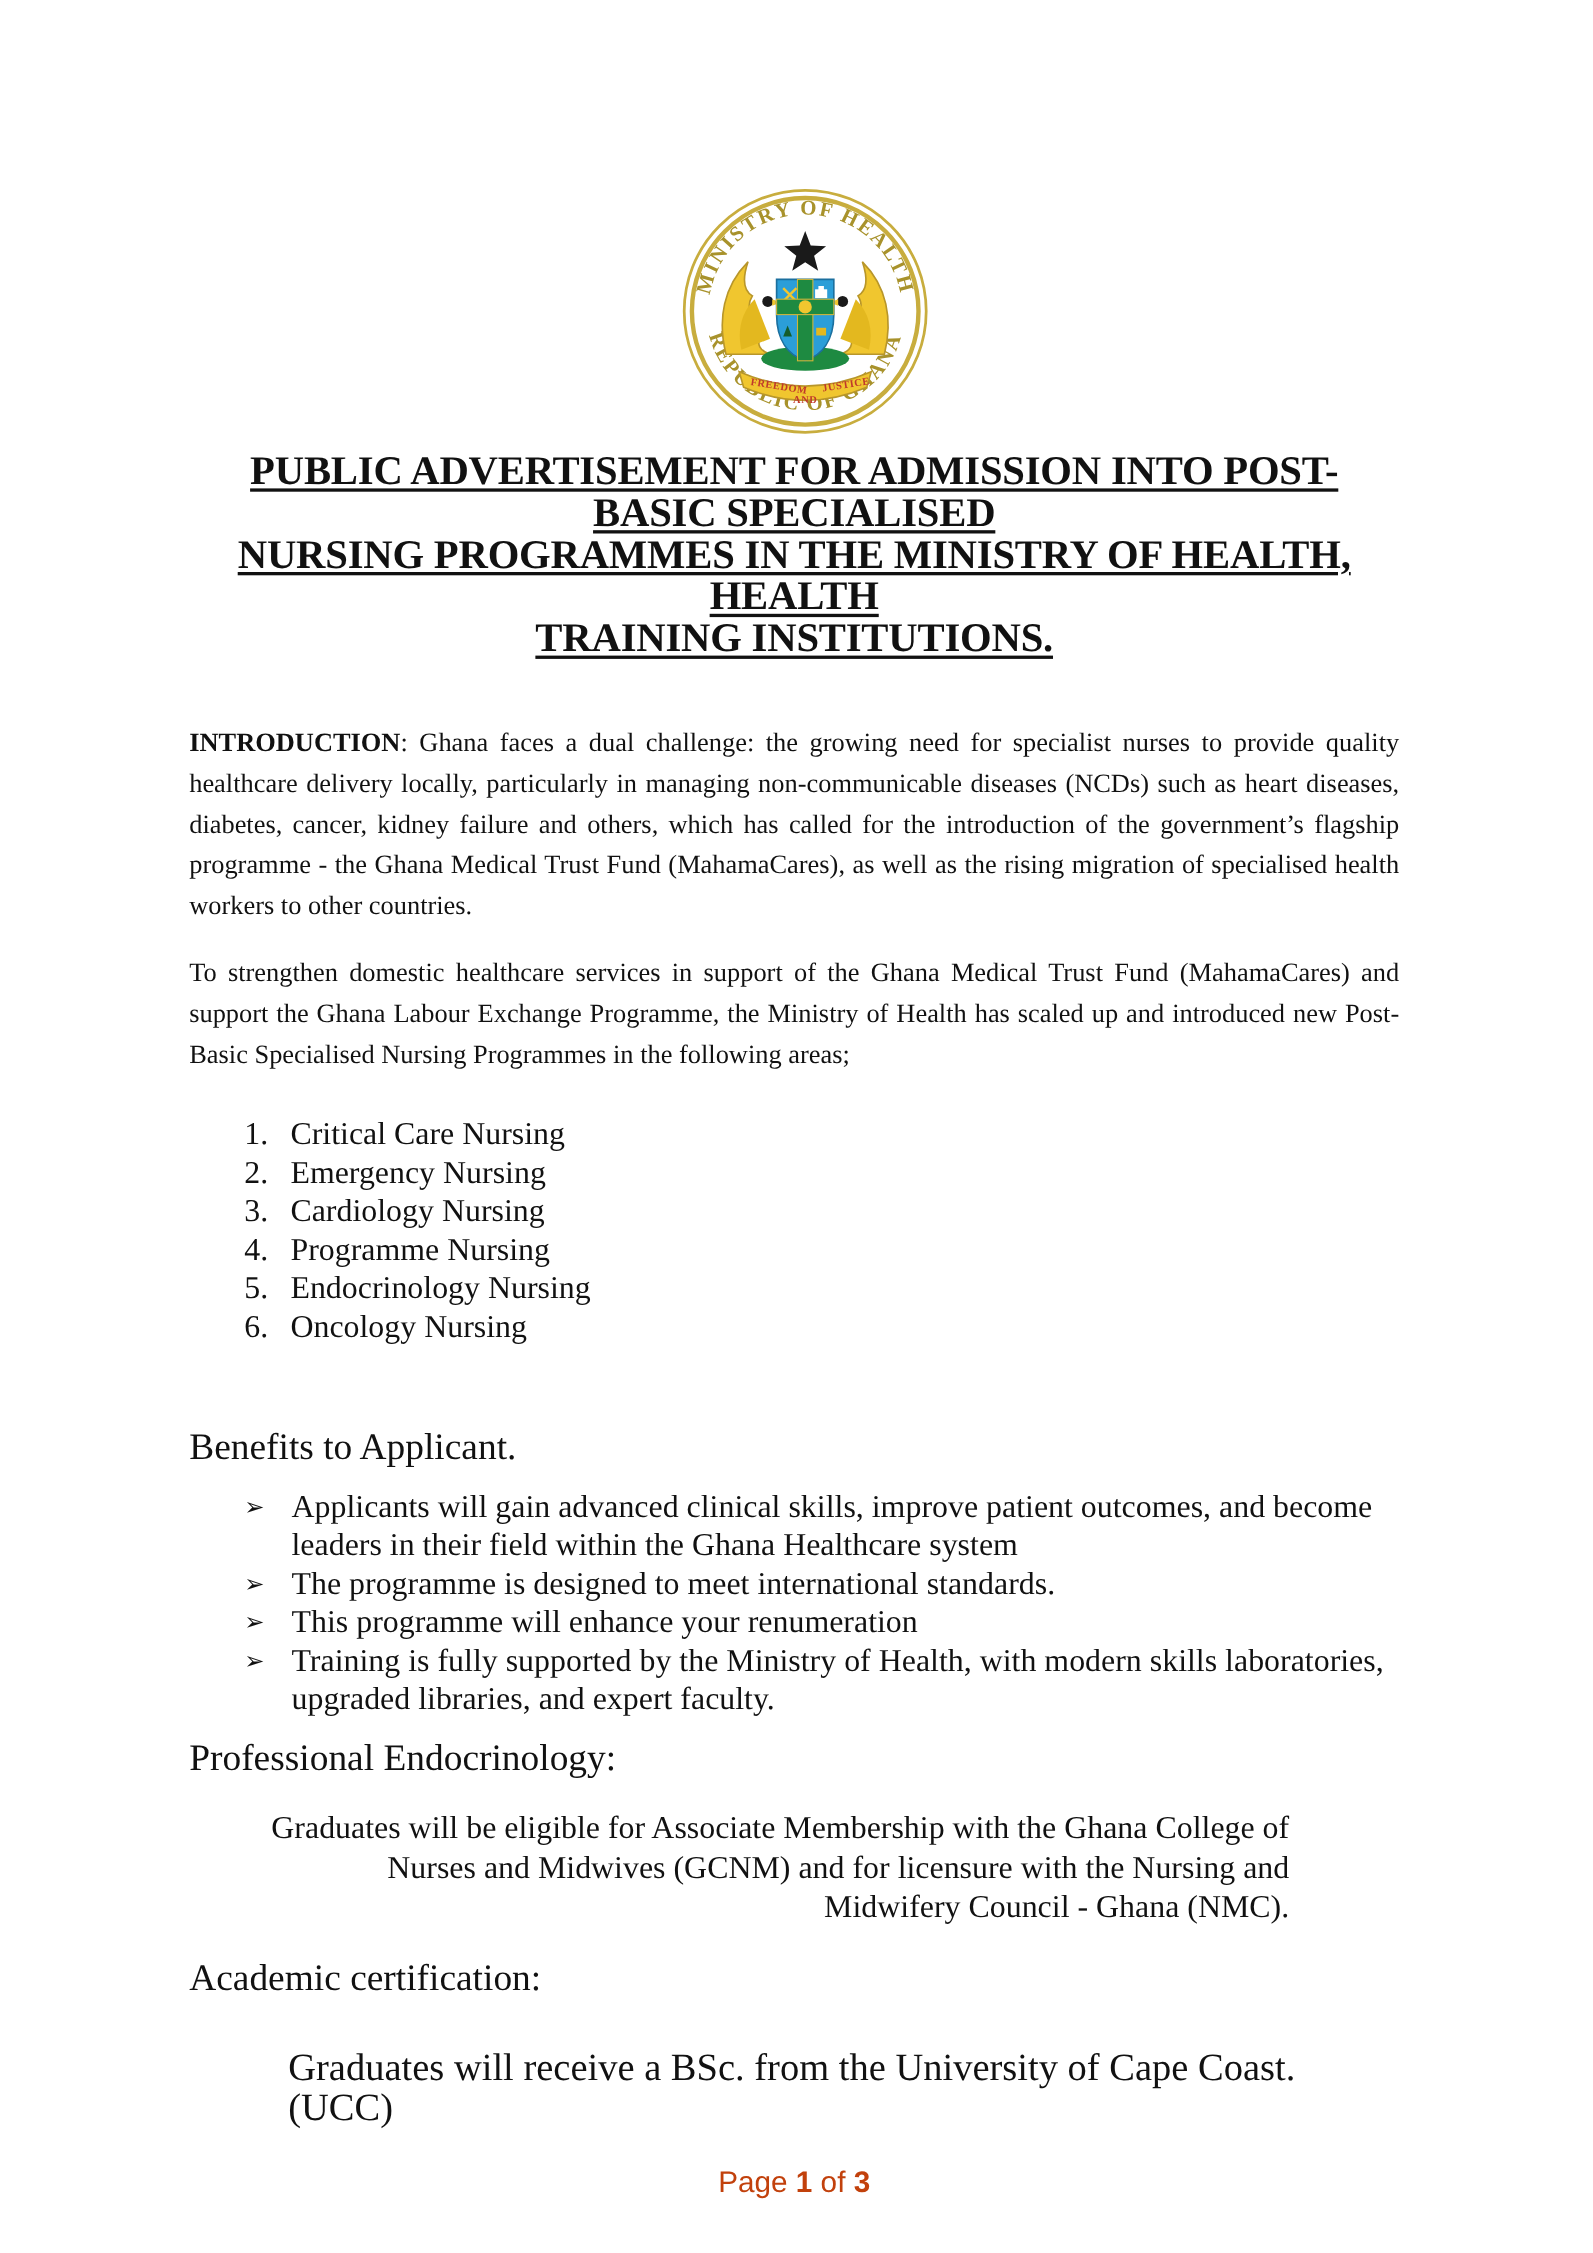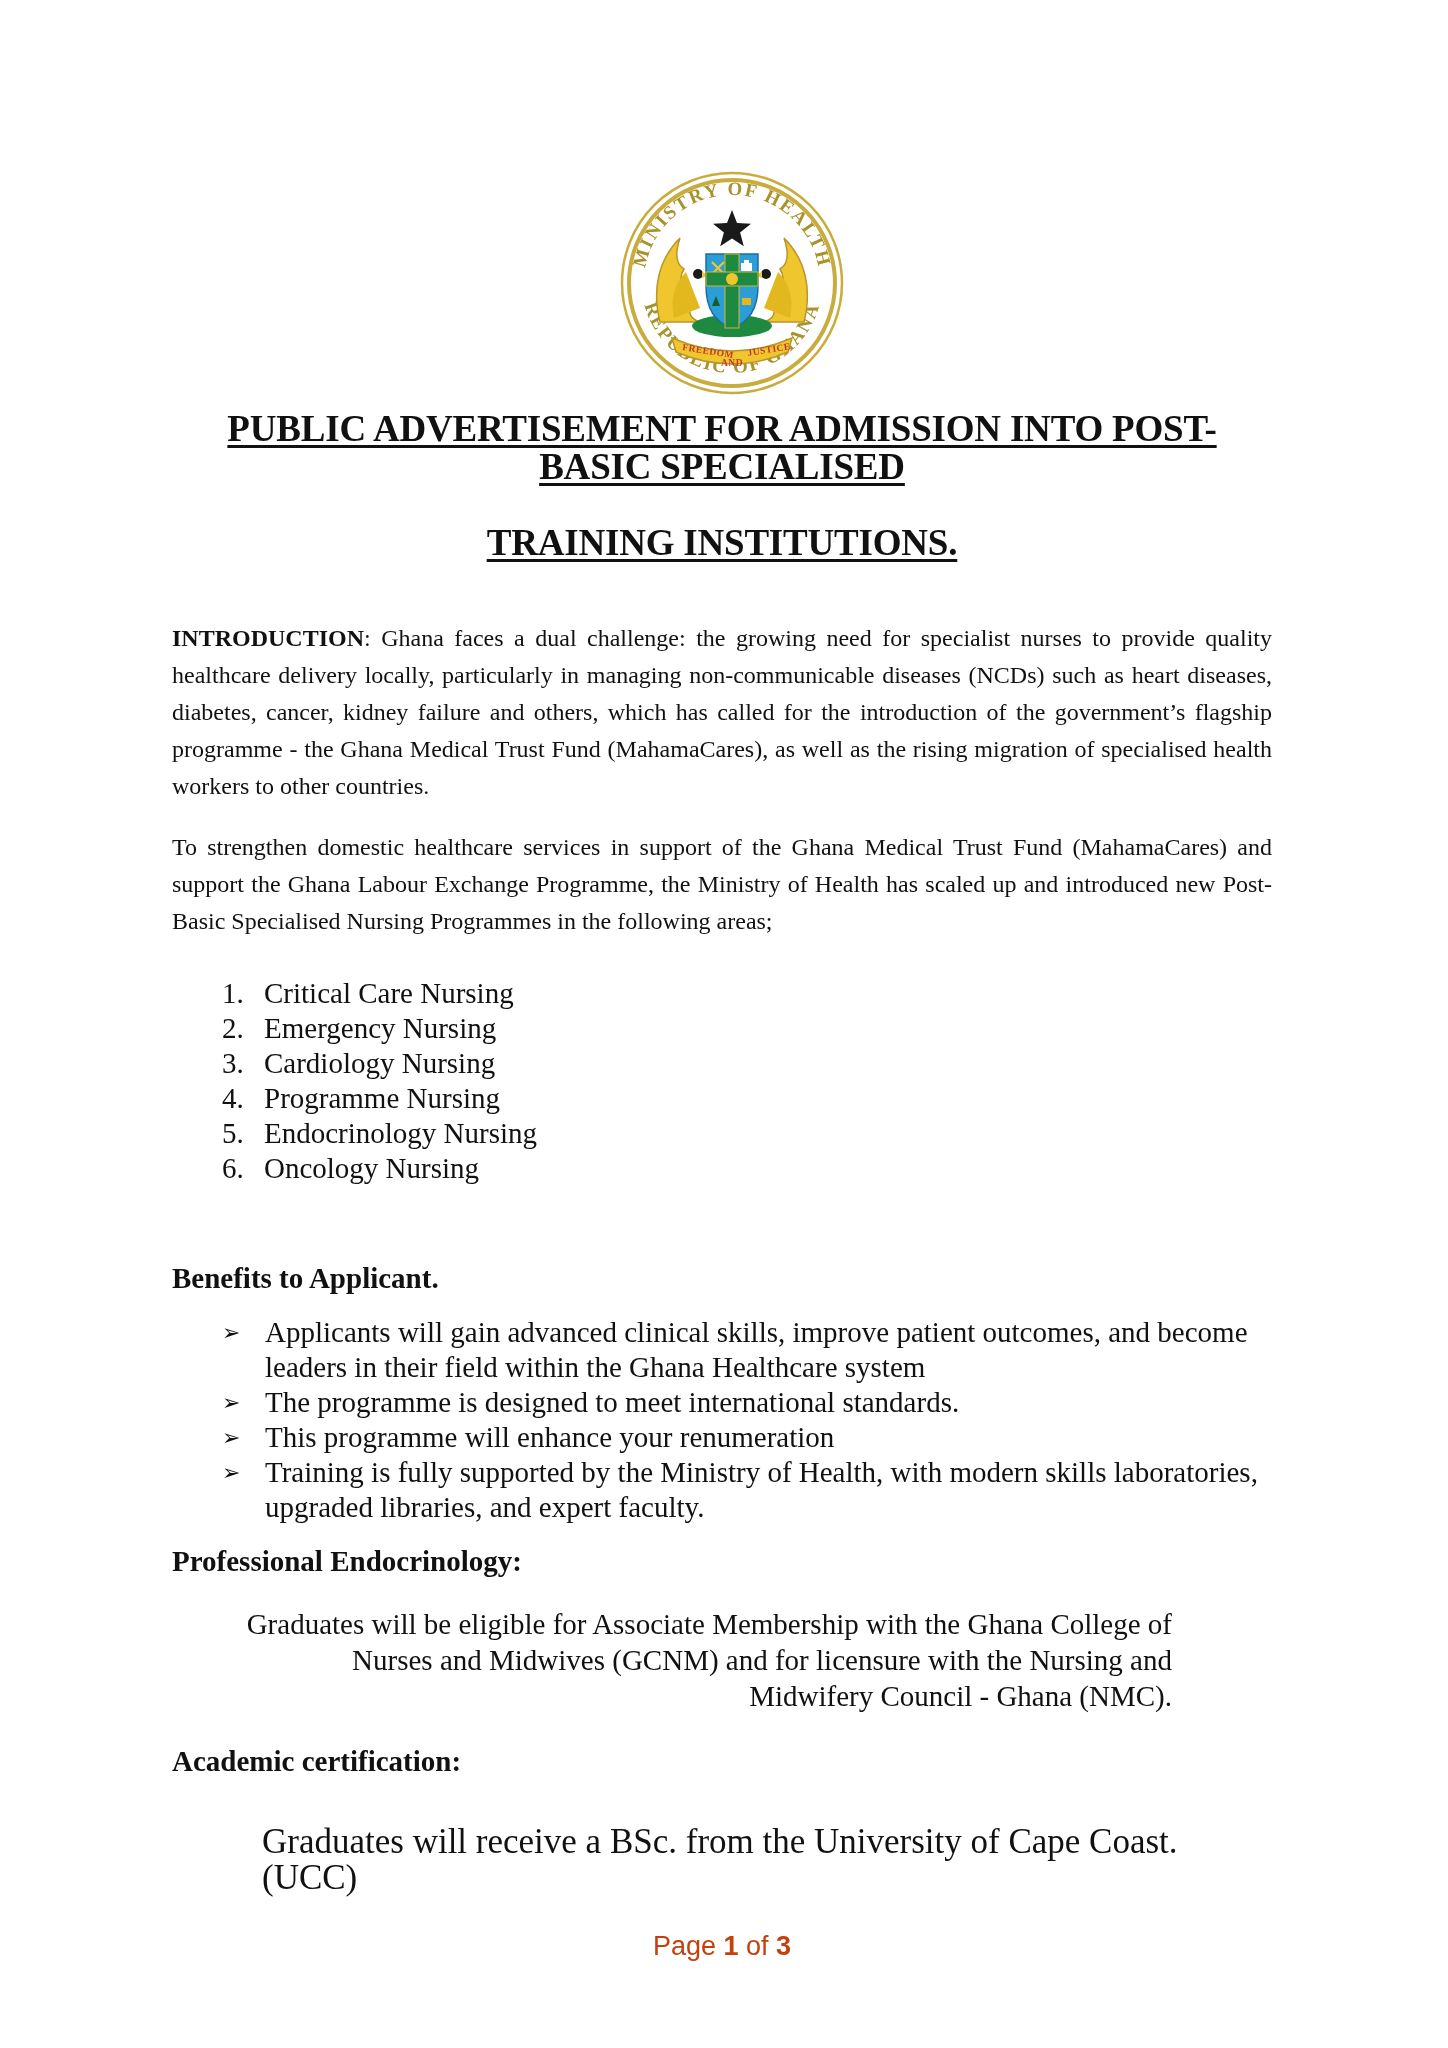--- a/index.html
+++ b/index.html
@@ -45,23 +45,23 @@
   
   .programmes{
     margin-top:36px;
     font-size:29px;
     line-height:35px;
   }
   .programmes .row{display:flex;padding-left:50px;}
   .programmes .num{flex:0 0 42px;}
   
   .sec-heading{
-    font-size:29px;
+    font-size:34px;
     line-height:36px;
-    font-weight:bold;
+    font-weight:normal;
   }
   .h-benefits{margin-top:74px;}
   .h-prof{margin-top:18px;}
   .h-acad{margin-top:29px;}
   
   .bullets{
     margin-top:19px;
     font-size:29px;
     line-height:35px;
   }
@@ -169,21 +169,21 @@
         <path d="M56,170 Q116,196 176,170 L172,184 Q116,208 60,184 Z" fill="#F0C62F" stroke="#B8962A" stroke-width="1.5"></path>
         <text class="motto-text" fill="#C0392B" x="66" y="182" transform="rotate(9 66 182)">FREEDOM</text>
         <text class="motto-text" fill="#C0392B" x="105" y="198">AND</text>
         <text class="motto-text" fill="#C0392B" x="132" y="188" transform="rotate(-9 132 188)">JUSTICE</text>
       </g>
     </svg>
   </div>
 
   <div class="doc-title">
     <span class="title-line">PUBLIC ADVERTISEMENT FOR ADMISSION INTO POST-BASIC SPECIALISED</span><br>
-    <br>
+    <span class="title-line">NURSING PROGRAMMES IN THE MINISTRY OF HEALTH, HEALTH</span><br>
     <span class="title-line">TRAINING INSTITUTIONS.</span>
   </div>
 
   <p class="para p-intro"><span class="lead">INTRODUCTION</span><span>: Ghana faces a dual challenge: the growing need for specialist nurses to provide quality healthcare delivery locally, particularly in managing non-communicable diseases (NCDs) such as heart diseases, diabetes, cancer, kidney failure and others, which has called for the introduction of the government’s flagship programme - the Ghana Medical Trust Fund (MahamaCares), as well as the rising migration of specialised health workers to other countries.</span></p>
 
   <p class="para p-second">To strengthen domestic healthcare services in support of the Ghana Medical Trust Fund (MahamaCares) and support the Ghana Labour Exchange Programme, the Ministry of Health has scaled up and introduced new Post-Basic Specialised Nursing Programmes in the following areas;</p>
 
   <div class="programmes">
     <div class="row">
         <span class="num">1.</span>

